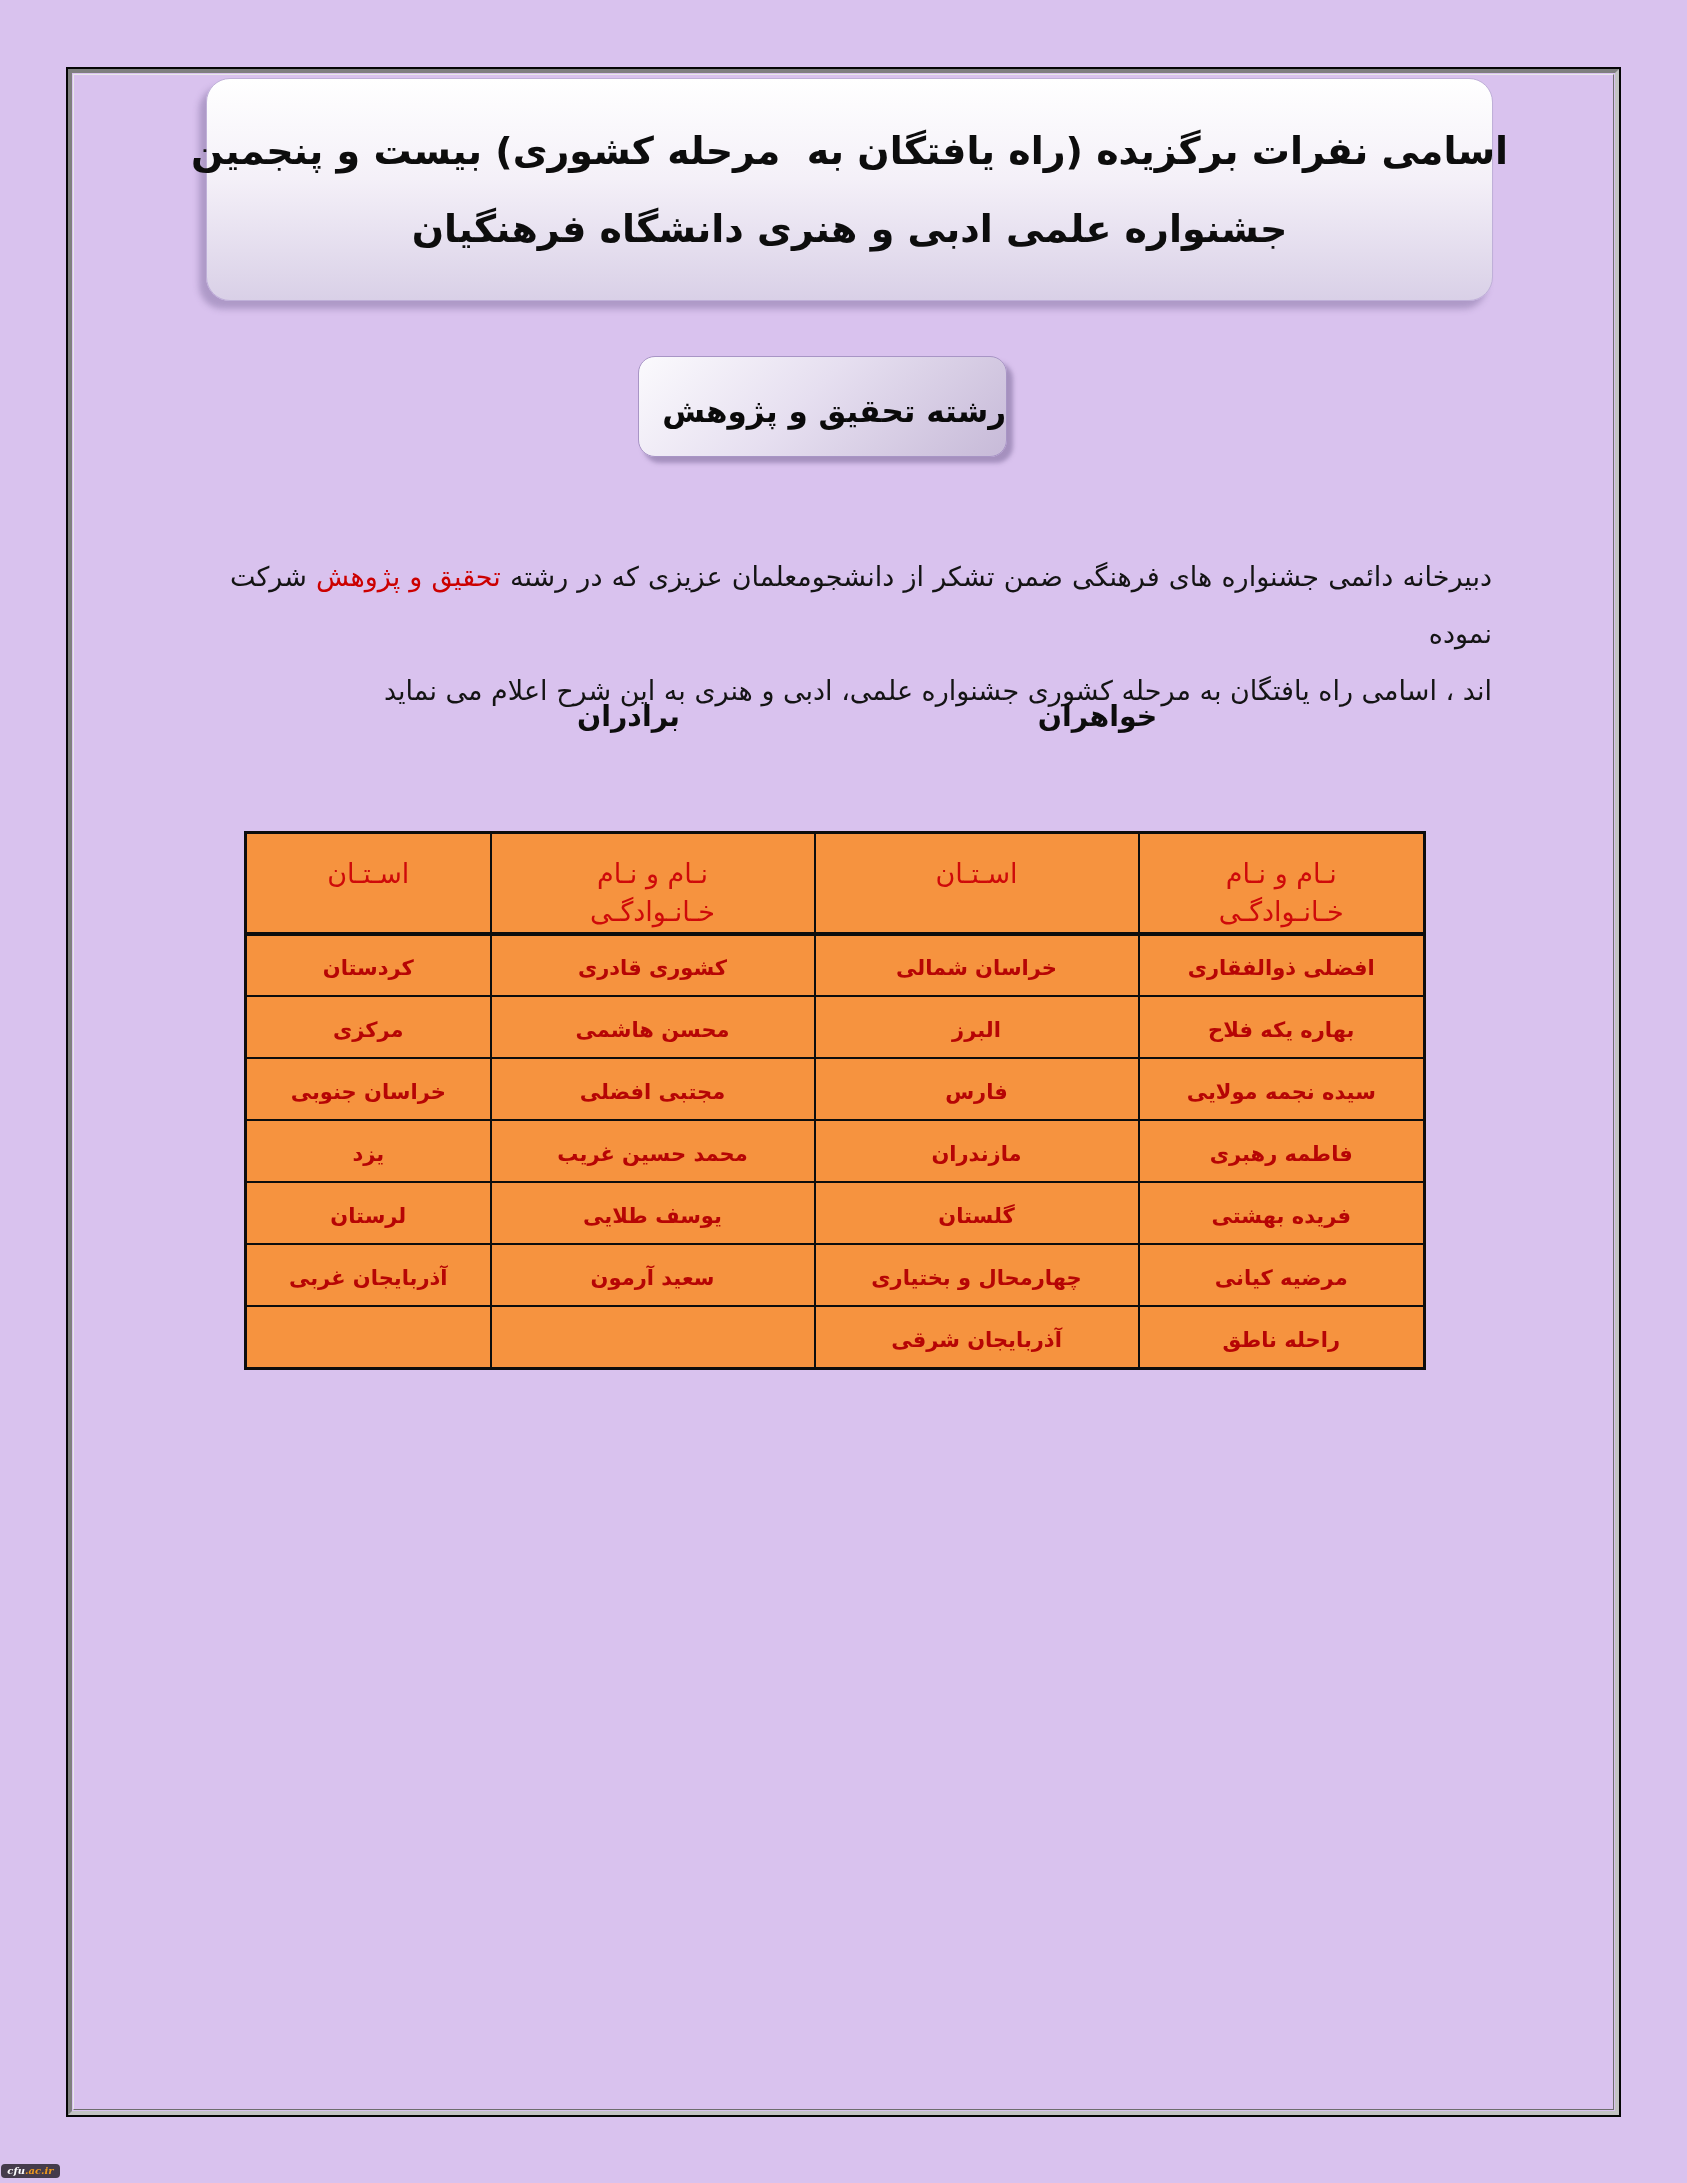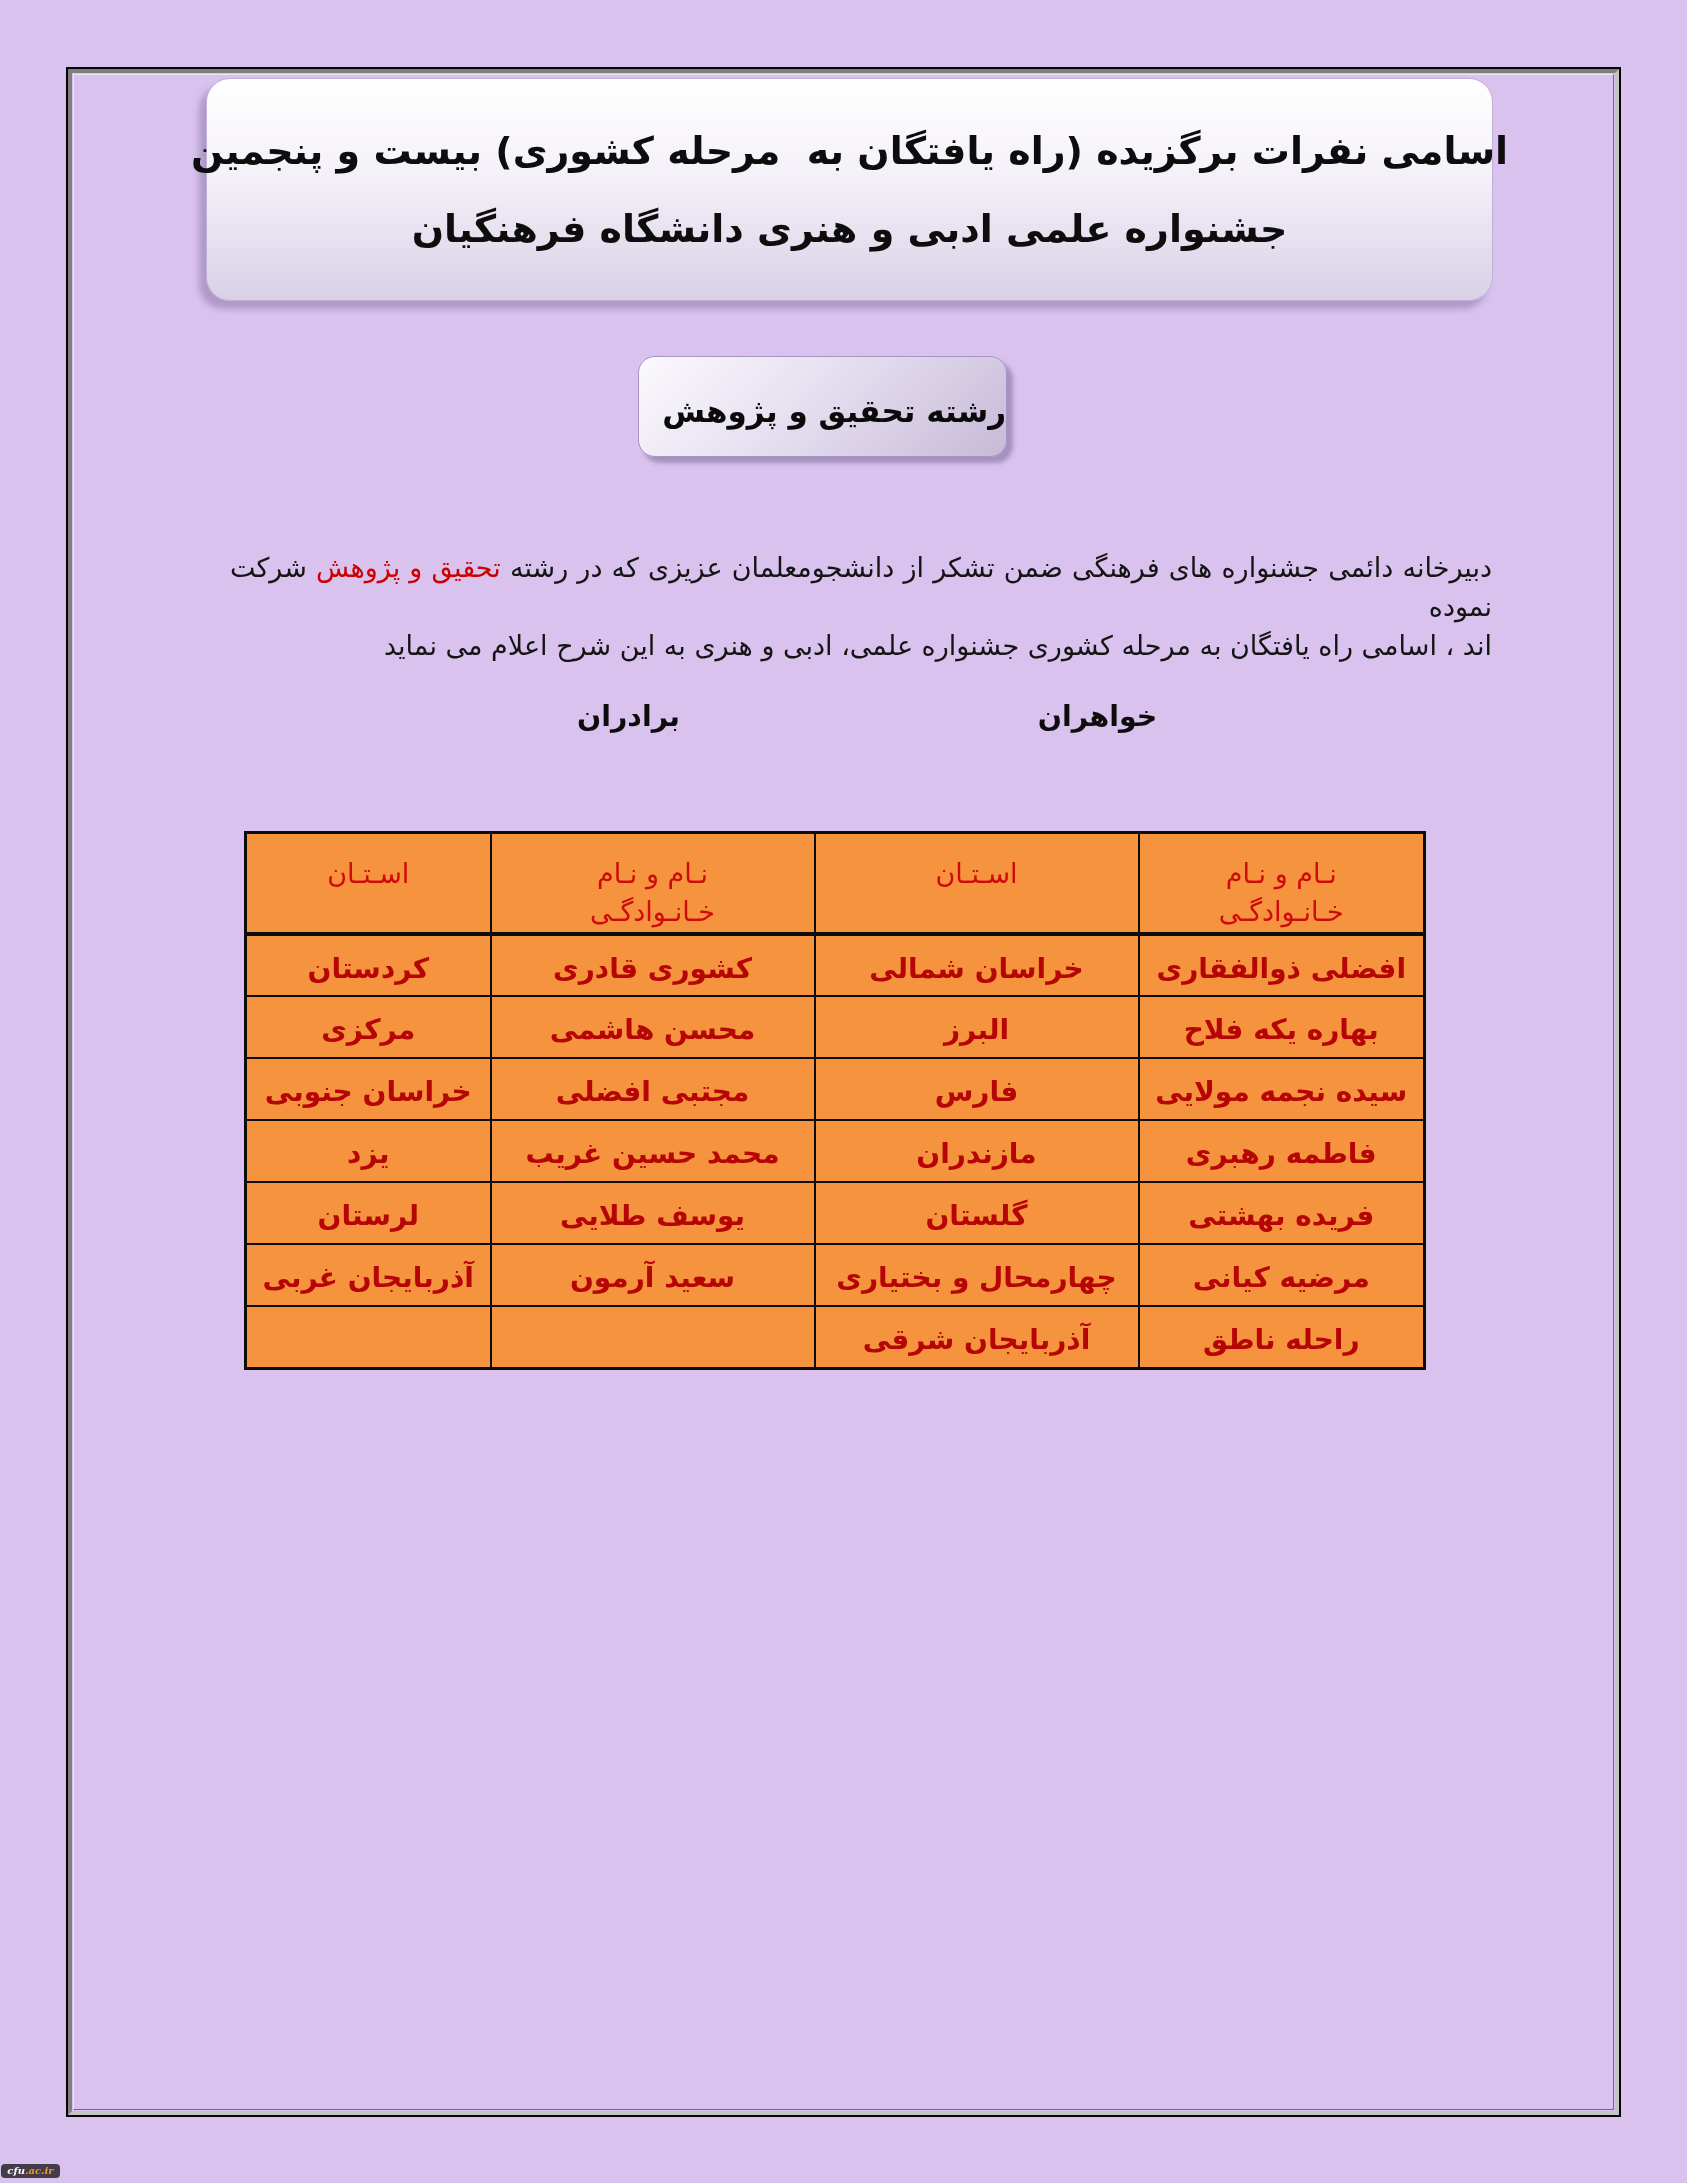--- a/index.html
+++ b/index.html
@@ -63,21 +63,21 @@
   .field-badge span {
     font-size:31px; font-weight:bold; color:#0a0a0a;
     padding-top:9.3px;
   }
 
   
   .intro {
     position:absolute; left:230px; top:548px; width:1262px;
     direction:rtl;
     font-size:27px; color:#141414;
-    line-height:39px;
+    line-height:57px;
   }
   .intro-line1 { text-align:justify; text-align-last:justify; }
   .intro-line2 { text-align:right; }
   .red-phrase { color:#cc0000; }
 
   
   .group-label {
     position:absolute; top:700px;
     font-size:28.4px; font-weight:bold; color:#0d0d0d;
     direction:rtl; text-align:center; width:159px;
@@ -105,21 +105,21 @@
     vertical-align:top;
     padding-top:21px;
     font-size:27px; font-weight:normal; color:#ce0a0a;
     line-height:38px;
     border-bottom-width:4px;
   }
   table.winners tbody td {
     height:62px;
     vertical-align:middle;
     padding-top:6.6px;
-    font-size:28px; font-weight:bold; color:#b60505;
+    font-size:21px; font-weight:bold; color:#b60505;
   }
 
   
   .watermark {
     position:absolute; left:1.3px; top:2164px;
     background:#453c4b;
     padding:0.7px 6px 2px 6px;
     border-radius:4px;
     font-family:"DejaVu Serif", serif;
     font-style:italic; font-weight:bold;

